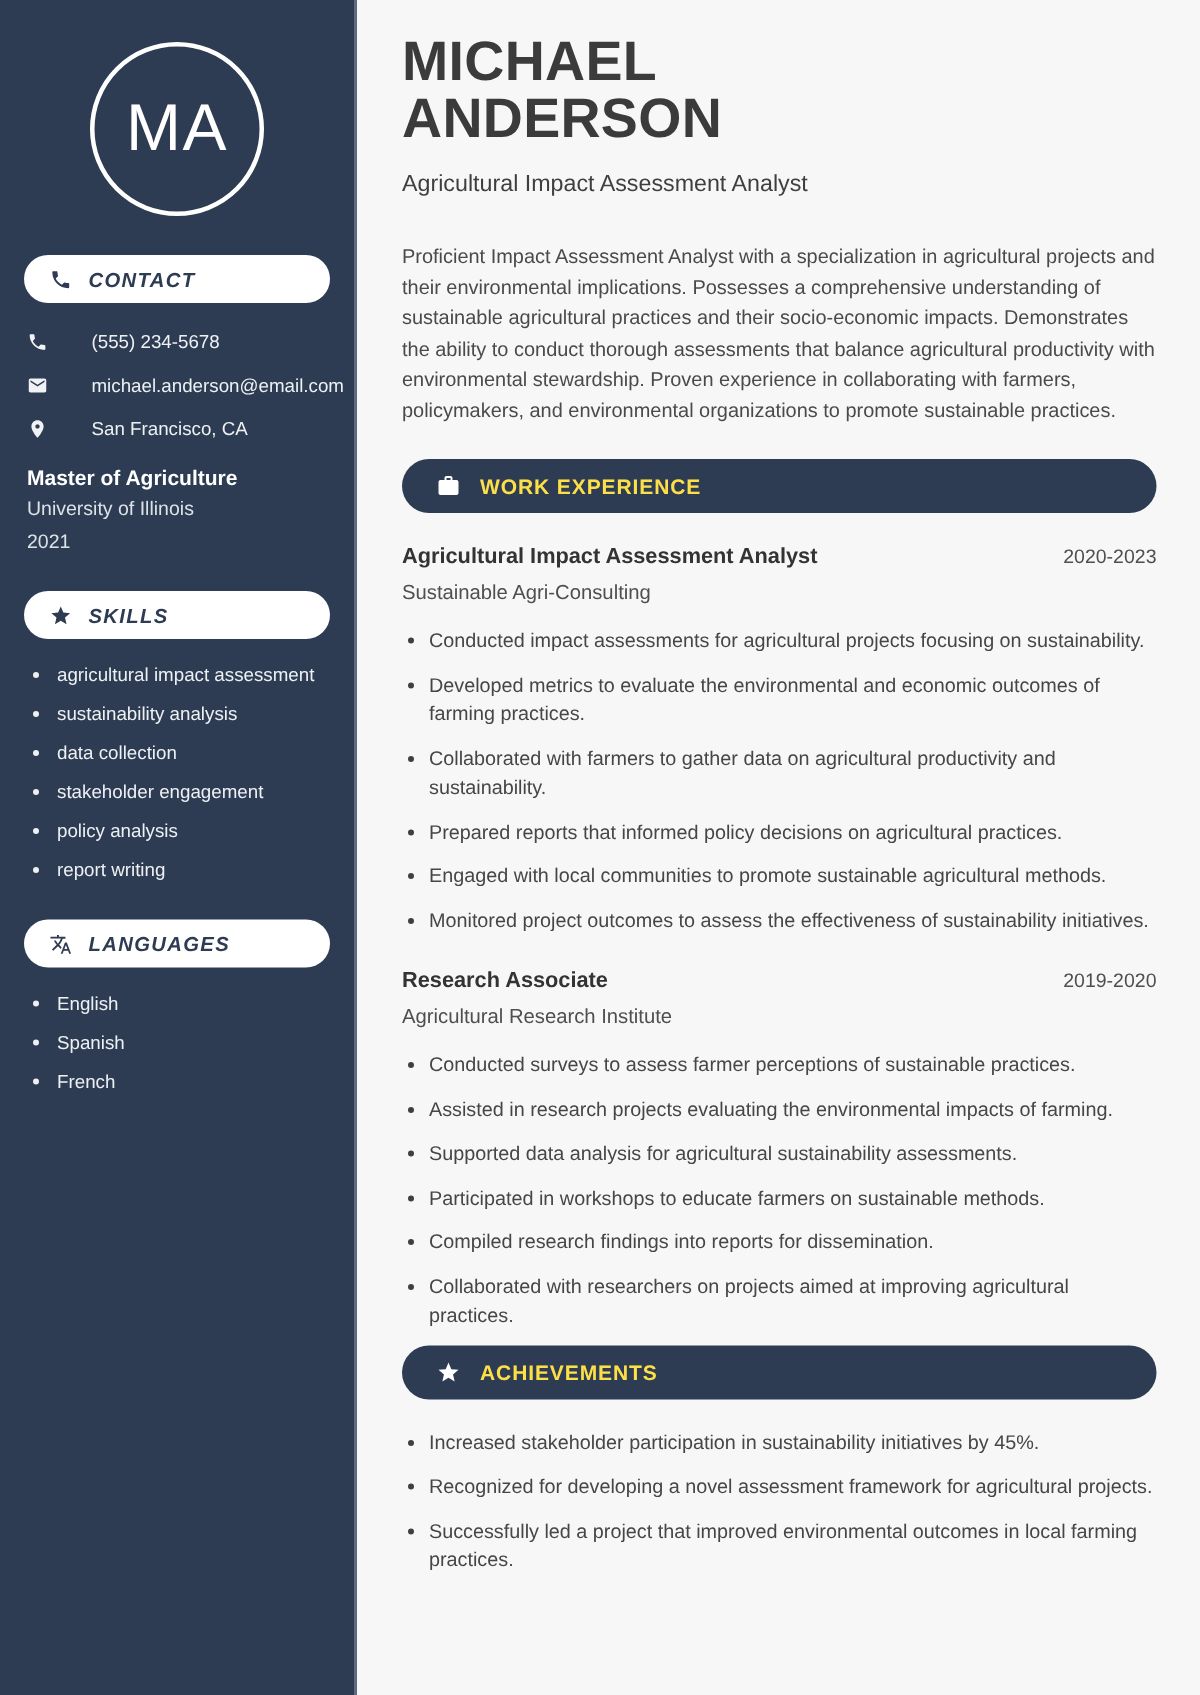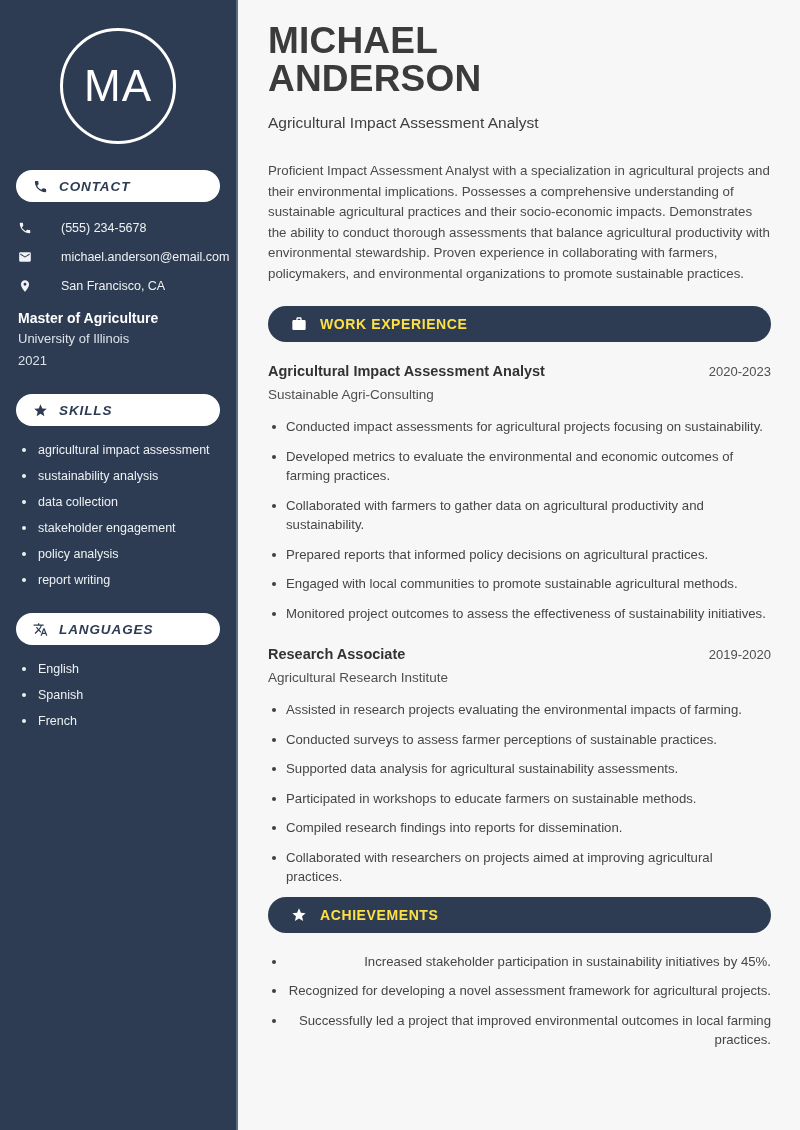--- a/index.html
+++ b/index.html
@@ -97,21 +97,21 @@
     font-size: 13.2px; color: #464646; line-height: 19.5px;
     padding-left: 18px;
     margin-bottom: 10px;
   }
   ul.bullets li::before {
     content: "";
     position: absolute; left: 4px; top: 8px;
     width: 4px; height: 4px; border-radius: 50%;
     background: #3f3f3f;
   }
-  ul.bullets.achv { margin-top: 19px; text-align: right; }
+  ul.bullets.achv { margin-top: 19px; }
 </style>
 </head>
 <body>
 
 <aside class="sidebar">
   <div class="avatar-wrap">
     <div class="avatar">
       <span>MA</span>
     </div>
   </div>
@@ -206,22 +206,22 @@
       <li>Engaged with local communities to promote sustainable agricultural methods.</li>
       <li>Monitored project outcomes to assess the effectiveness of sustainability initiatives.</li>
     </ul>
 
   <div class="job-head second">
     <span class="job-name">Research Associate</span>
     <span class="job-dates">2019-2020</span>
   </div>
   <div class="job-company">Agricultural Research Institute</div>
   <ul class="bullets">
+      <li>Conducted surveys to assess farmer perceptions of sustainable practices.</li>
       <li>Assisted in research projects evaluating the environmental impacts of farming.</li>
-      <li>Conducted surveys to assess farmer perceptions of sustainable practices.</li>
       <li>Supported data analysis for agricultural sustainability assessments.</li>
       <li>Participated in workshops to educate farmers on sustainable methods.</li>
       <li>Compiled research findings into reports for dissemination.</li>
       <li>Collaborated with researchers on projects aimed at improving agricultural practices.</li>
     </ul>
 
   <div class="main-pill tight">
     <svg viewBox="0 0 24 24">
         <path d="M12 17.27L18.18 21l-1.64-7.03L22 9.24l-7.19-.61L12 2 9.19 8.63 2 9.24l5.46 4.73L5.82 21z"></path>
       </svg>

